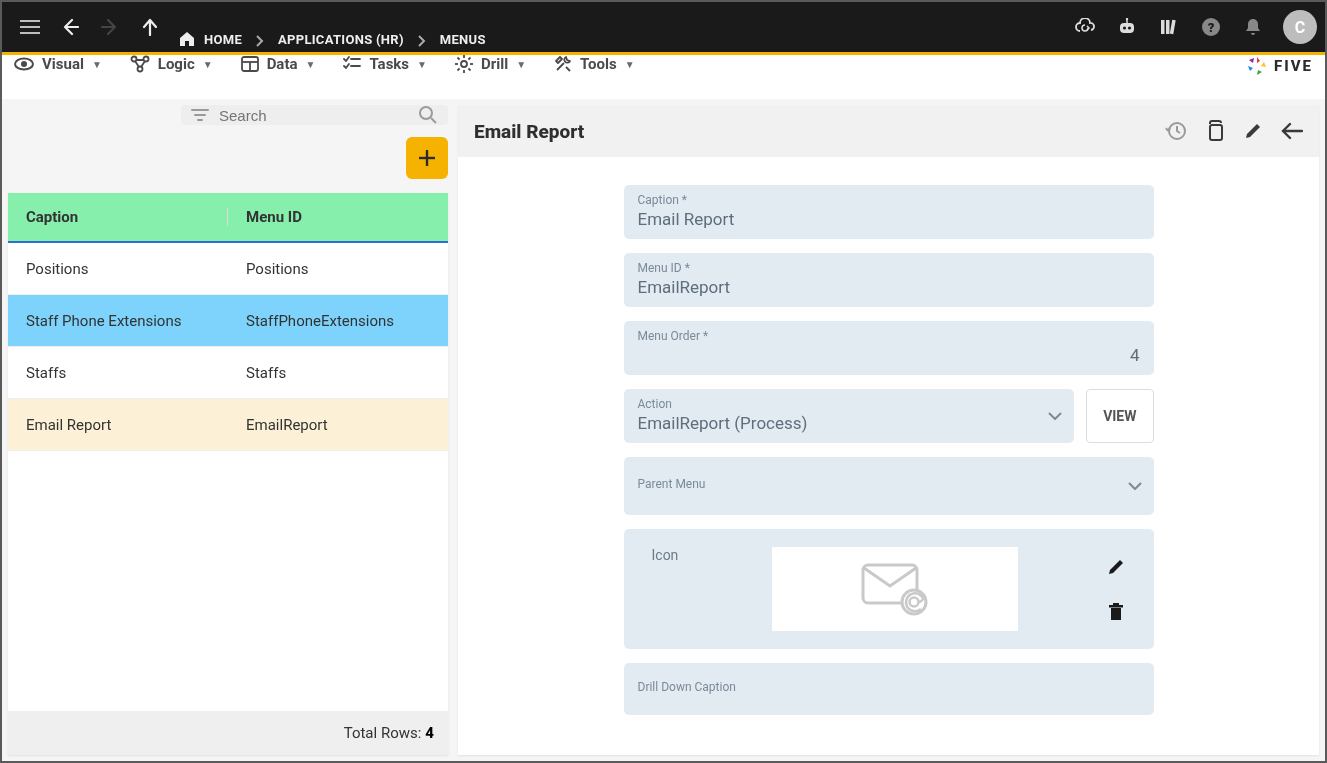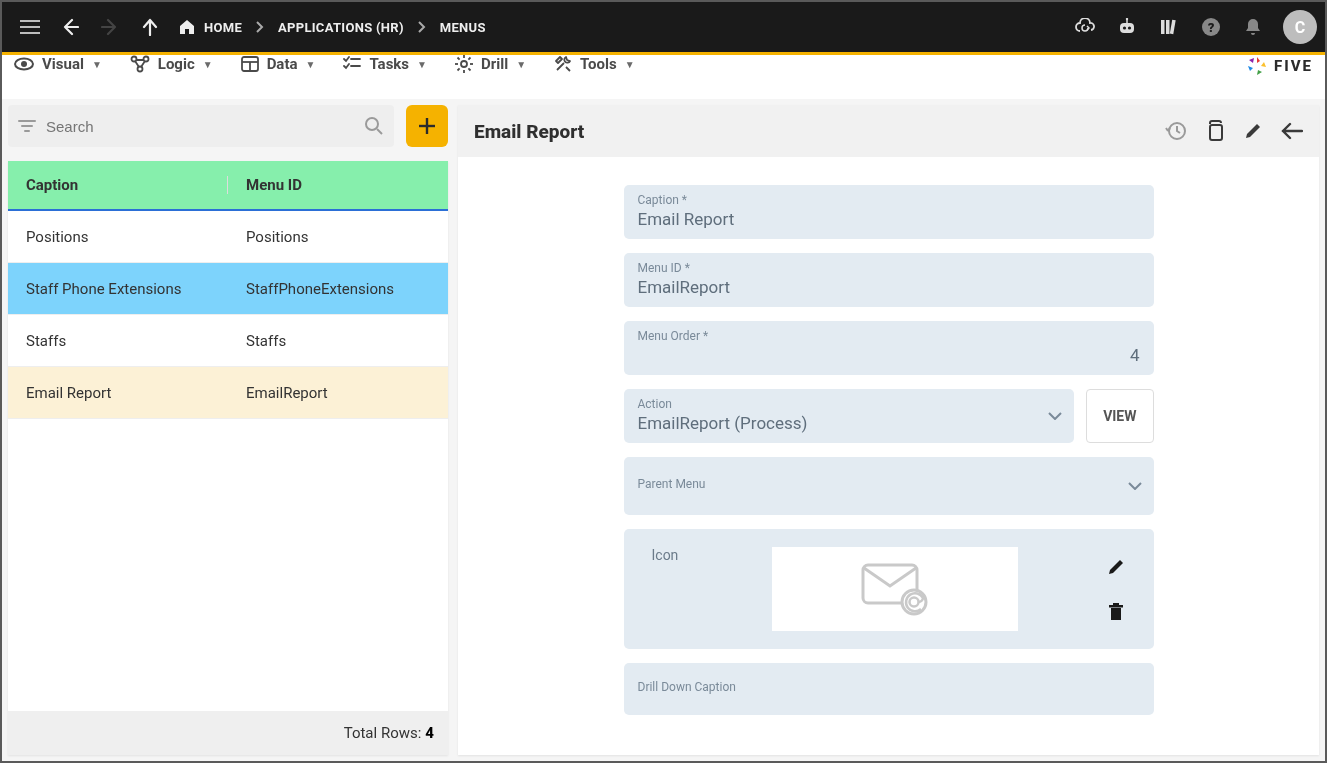--- a/index.html
+++ b/index.html
@@ -1,42 +1,42 @@
 <!DOCTYPE html>
 <html><head>
 <meta charset="utf-8">
 <style>
   * { box-sizing: border-box; margin: 0; padding: 0; }
   html, body { width: 100%; height: 100%; font-family: -apple-system, BlinkMacSystemFont, "Segoe UI", Roboto, Arial, sans-serif; }
   body { display: flex; flex-direction: column; height: 763px; width: 1327px; border: 2px solid #5a5a5a; overflow: hidden; background: #fff; }
 
   
   .topbar { background: #1a1a1a; height: 50px; display: flex; align-items: center; color: #fff; padding: 0 8px; }
-  .topbar .left { display: flex; align-items: center; }
+  .topbar .left { display: flex; align-items: flex-end; }
   .icon-btn { width: 40px; height: 40px; display: flex; align-items: center; justify-content: center; color: #ddd; cursor: pointer; border-radius: 4px; }
   .icon-btn.dim { color: #555; }
   .bc-item { display: flex; align-items: center; gap: 8px; font-size: 13px; font-weight: 700; letter-spacing: .3px; color: #eee; padding: 0 8px; cursor: pointer; }
   .bc-sep { color: #888; padding: 0 6px; font-size: 14px; }
   .topbar .spacer { flex: 1; }
   .topbar .right { display: flex; align-items: center; gap: 2px; }
   .avatar { width: 34px; height: 34px; border-radius: 50%; background: #bdbdbd; color: #fff; display: flex; align-items: center; justify-content: center; font-weight: 700; margin-left: 8px; cursor: pointer; }
   .goldbar { height: 3px; background: #f5b200; }
 
   
   .menubar { height: 44px; display: flex; align-items: flex-start; padding: 0 12px; gap: 28px; background: #fff; border-bottom: 1px solid #fff; }
   .menubar .mitem { display: flex; align-items: center; gap: 8px; font-size: 15px; font-weight: 700; color: #4a4a4a; cursor: pointer; }
   .menubar .mitem .tri { font-size: 10px; color: #6a6a6a; }
   .menubar .logo { margin-left: auto; display: flex; align-items: center; gap: 6px; font-weight: 800; letter-spacing: 2px; color: #2b2b2b; font-size: 15px; }
 
   
   .main { flex: 1; display: flex; background: #f5f5f5; overflow: hidden; padding: 6px 6px 6px 6px; gap: 10px; }
 
   
   .leftpanel { width: 440px; display: flex; flex-direction: column; }
-  .searchrow { display: flex; align-items: flex-end; gap: 12px; }
+  .searchrow { display: flex; align-items: flex-end; gap: 12px; flex-direction: column; }
   .searchbox { flex: 1; background: #eeeeee; height: 42px; border-radius: 4px; display: flex; align-items: center; padding: 0 10px; color: #888; }
   .searchbox input { border: none; background: transparent; flex: 1; font-size: 15px; color: #555; outline: none; }
   .searchbox .filter-ic, .searchbox .mag-ic { color: #8a8a8a; }
   .add-btn { width: 42px; height: 42px; background: #f5b200; border-radius: 6px; display: flex; align-items: center; justify-content: center; color: #2b2b2b; font-size: 24px; cursor: pointer; }
 
   .listcard { background: #fff; margin-top: 14px; flex: 1; display: flex; flex-direction: column; box-shadow: 0 1px 2px rgba(0,0,0,.08); position: relative; }
   .listhead { display: flex; height: 50px; align-items: center; font-weight: 700; font-size: 15px; color: #333; background: #86efac; border-bottom: 2px solid #2b6fd6; }
   .listhead .col { padding: 0 18px; }
   .listhead .col.c1 { width: 50%; border-right: 1px solid #ddd; }
   .listhead .col.c2 { width: 50%; }

